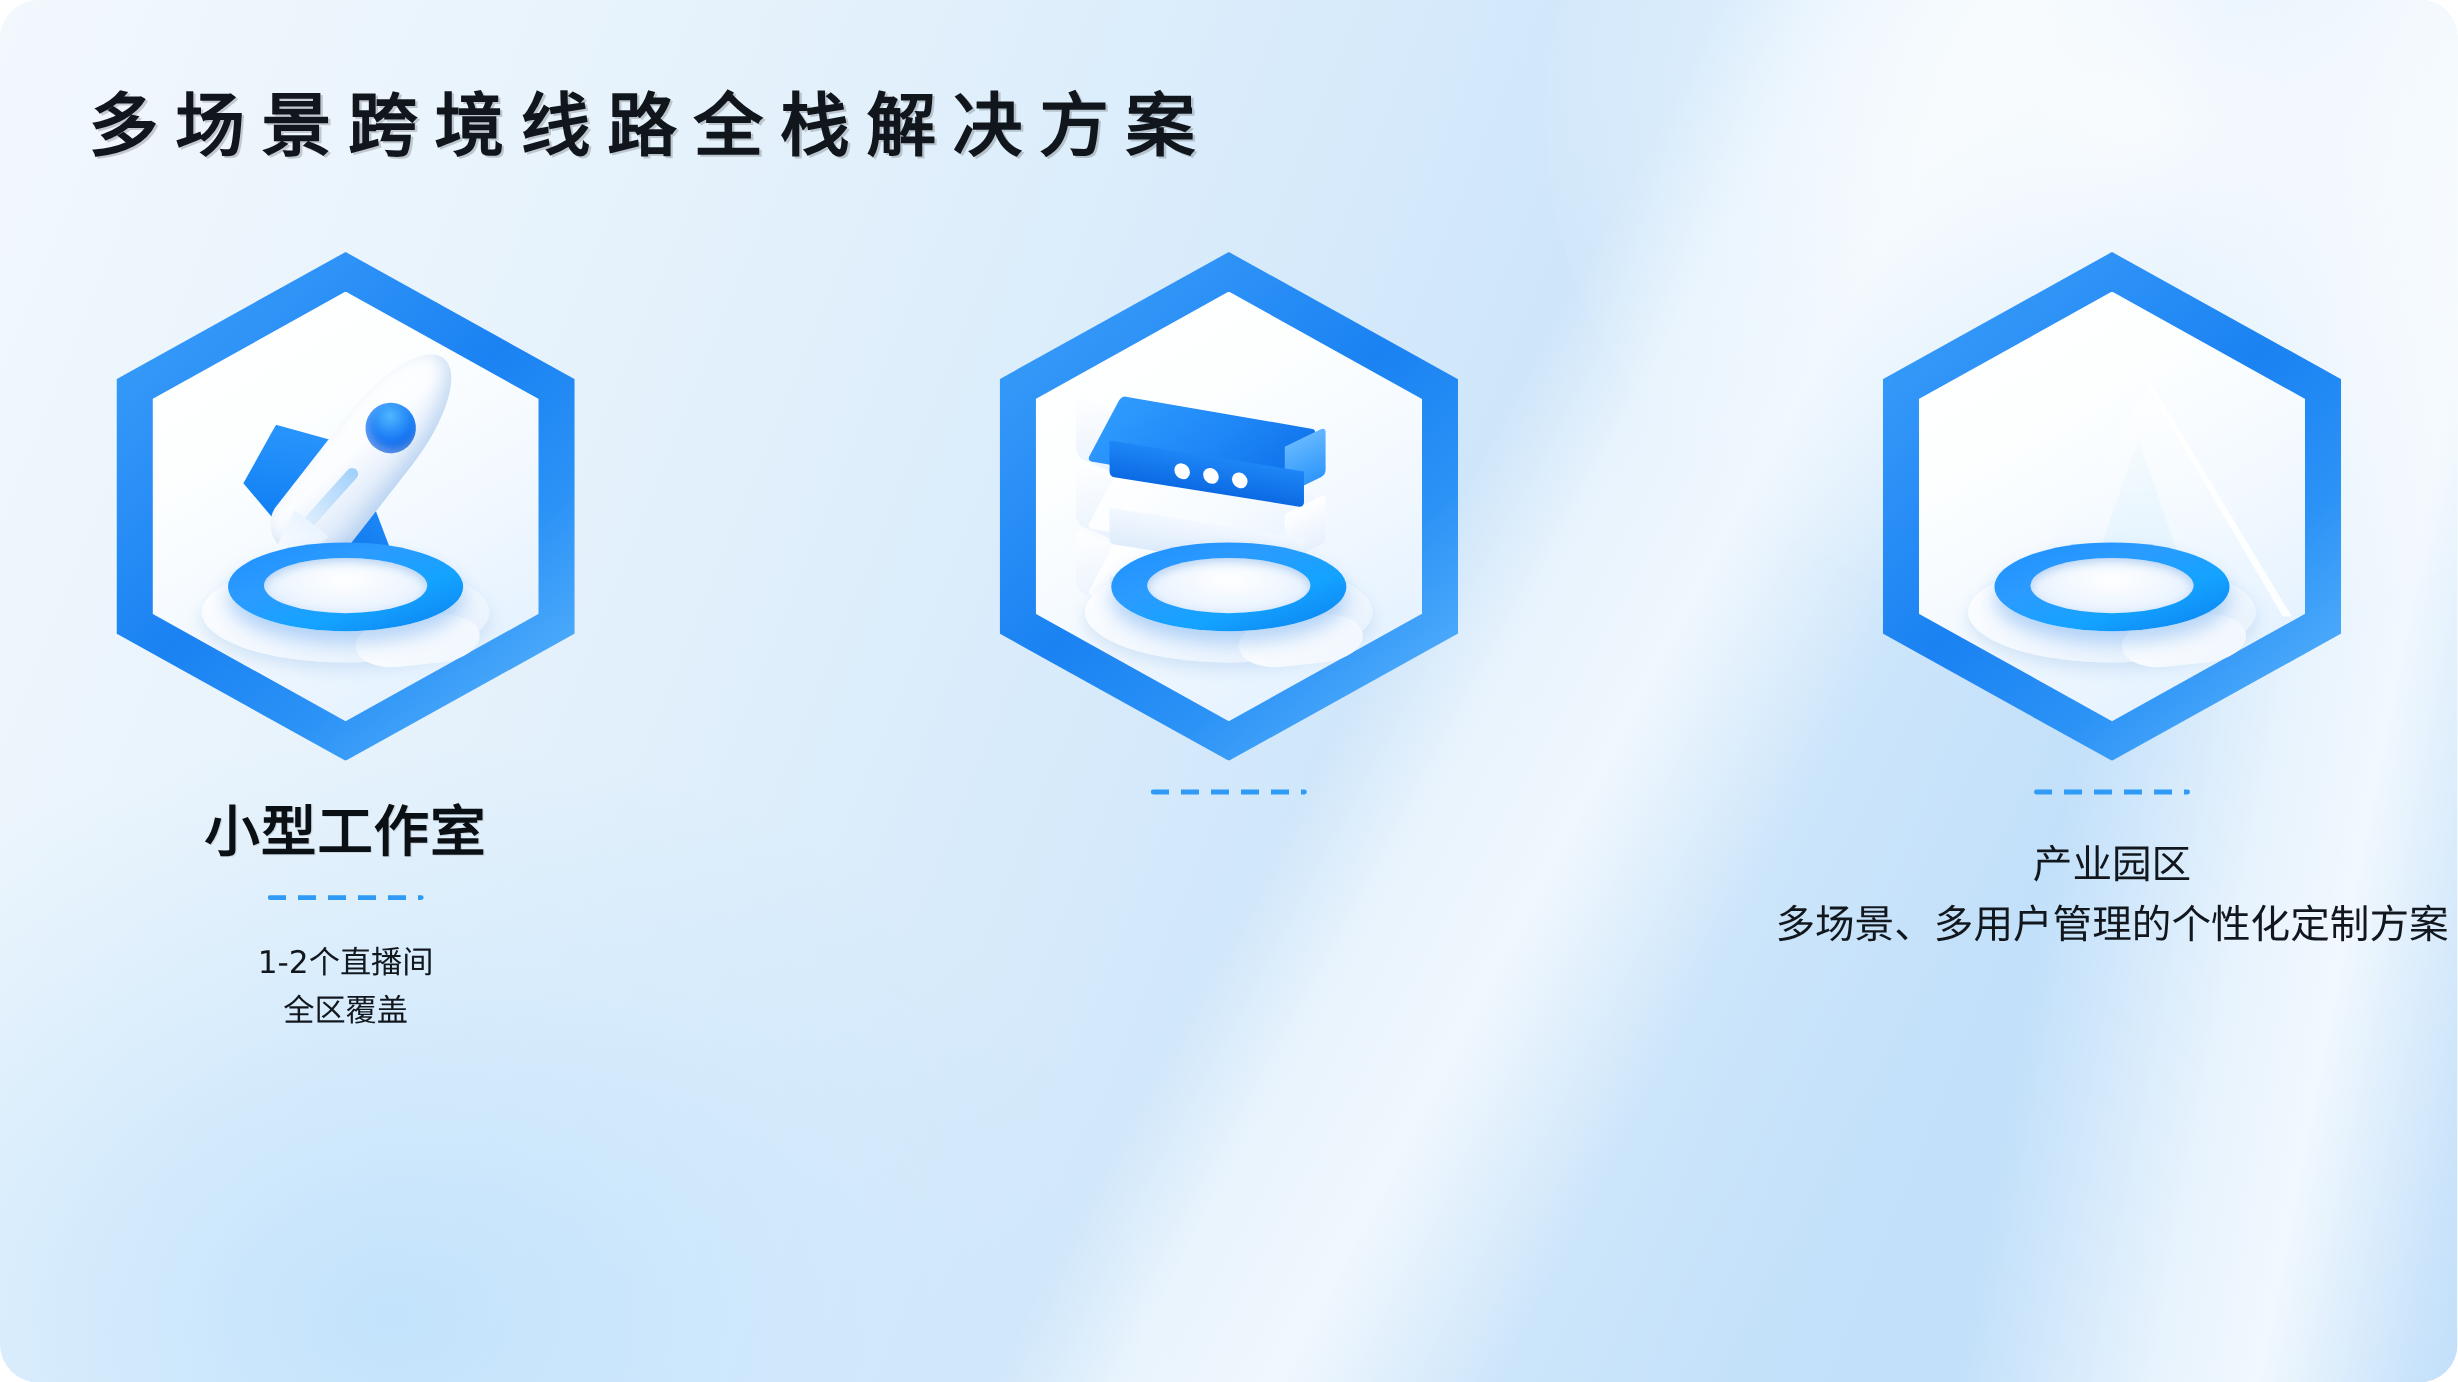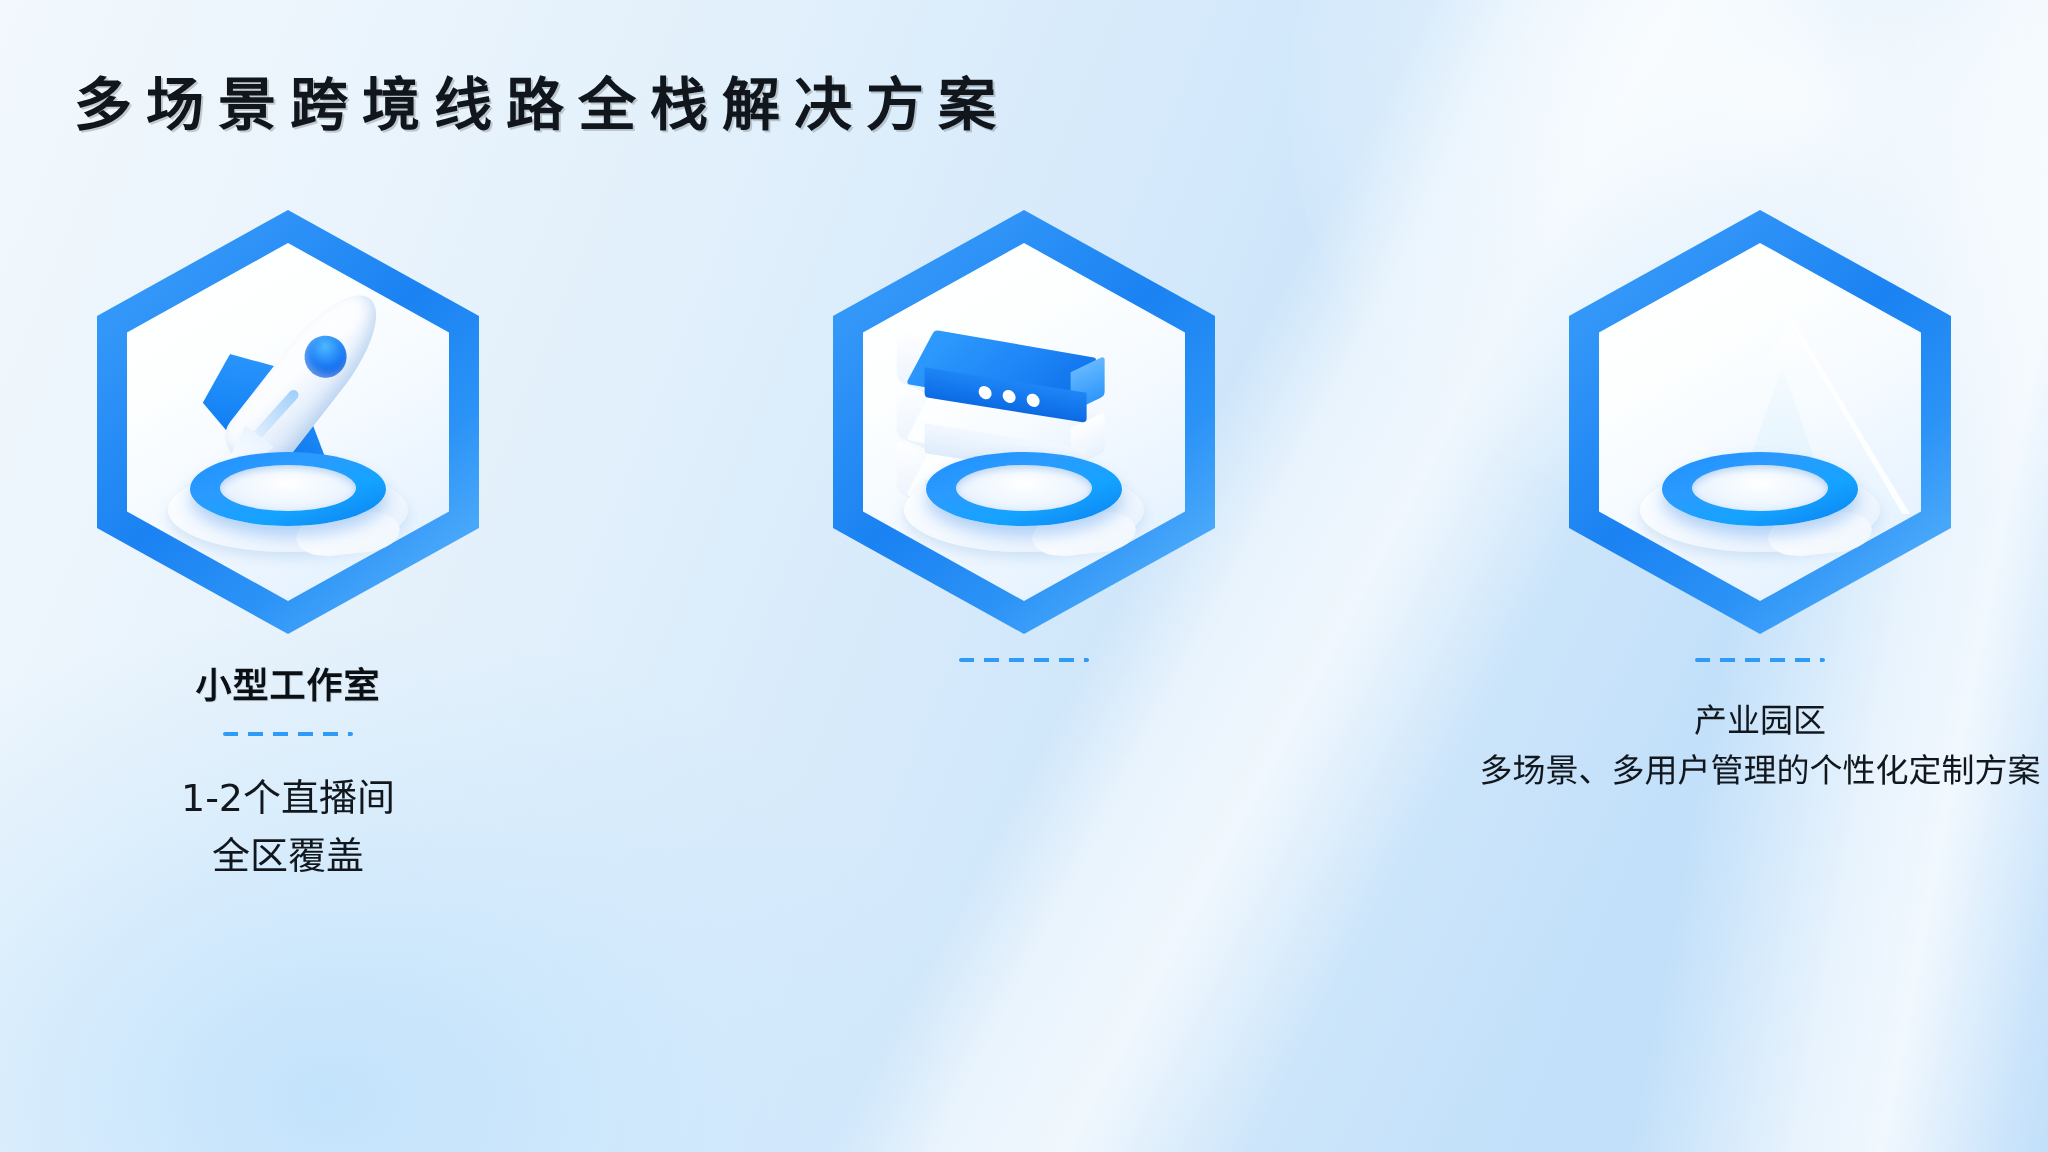--- a/index.html
+++ b/index.html
@@ -27,20 +27,21 @@
         rgba(255,255,255,0.00) 78%),
       linear-gradient(112deg,
         #f2f8fd 0%,
         #eaf4fc 16%,
         #e2f0fb 30%,
         #d8ebfb 44%,
         #cde5fa 58%,
         #c6e2fa 70%,
         #c2e0fa 82%,
         #bfdefa 100%);
+    border-radius: 32px;
   }
 
   
   #glow-bottom-left {
     position: absolute;
     left: -300px;
     bottom: -420px;
     width: 1250px;
     height: 950px;
     border-radius: 50%;
@@ -347,21 +348,21 @@
   .pyr-edge {
     position: absolute;
     inset: 0;
     clip-path: polygon(52% 0%, 53.6% 0%, 100% 96%, 97% 96%);
     background: rgba(255,255,255,0.9);
   }
 
   
   .card-title {
     margin-top: 22px;
-    font-size: 36px;
+    font-size: 46px;
     font-weight: 800;
     color: #0b1015;
     letter-spacing: 1px;
     font-family: "DejaVu Sans", "Liberation Sans", sans-serif;
     white-space: nowrap;
     text-shadow: 1px 1px 0 rgba(0,0,0,0.10);
   }
   .divider {
     margin-top: 24px;
     width: 130px;
@@ -370,21 +371,21 @@
       to right,
       #2f9bf7 0px, #2f9bf7 15px,
       rgba(255,255,255,0) 15px, rgba(255,255,255,0) 25px);
     border-radius: 2px;
   }
   .card-lines {
     margin-top: 34px;
     text-align: center;
   }
   .card-line {
-    font-size: 38px;
+    font-size: 26px;
     line-height: 1.52;
     color: #11171d;
     font-family: "DejaVu Sans", "Liberation Sans", sans-serif;
     white-space: nowrap;
   }
   .card-3 .card-line { font-size: 33px; }
 </style>
 </head>
 <body>
 

